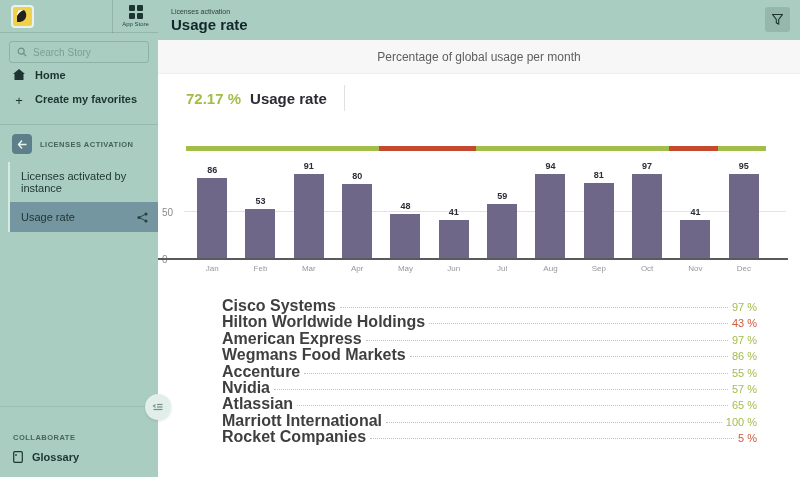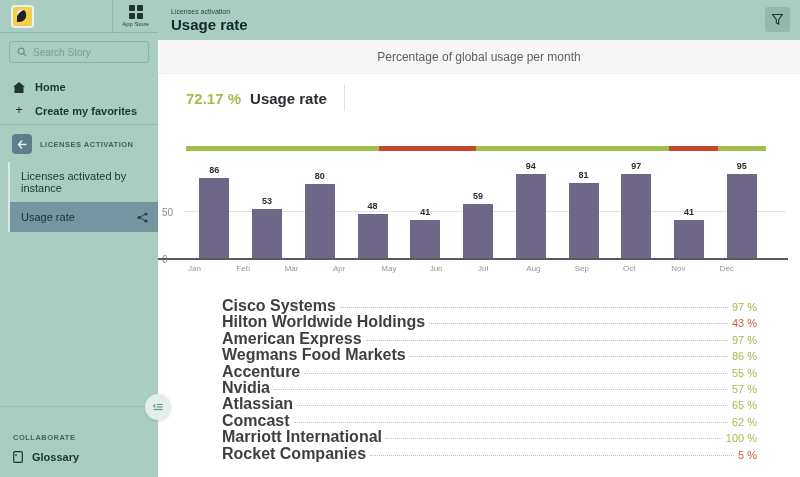--- a/index.html
+++ b/index.html
@@ -17,21 +17,21 @@
   .appstore{width:46px;height:33px;border-left:1px solid rgba(0,0,0,.12);display:flex;
     flex-direction:column;align-items:center;justify-content:center;gap:2px;cursor:pointer;}
   .grid-icon{display:grid;grid-template-columns:6px 6px;grid-template-rows:6px 6px;gap:2px;}
   .grid-icon div{background:#1f3531;border-radius:1px;}
   .appstore-label{font-size:6px;color:#2a413c;}
 
   .search-box{margin:8px 9px 6px;height:22px;border:1px solid #8db3a7;border-radius:3px;
     display:flex;align-items:center;gap:6px;padding:0 7px;cursor:text;}
   .search-box span{font-size:10px;color:#7d9d95;}
 
-  .nav-item{height:24px;display:flex;align-items:flex-end;gap:10px;padding-left:13px;
+  .nav-item{height:24px;display:flex;align-items:flex-start;gap:10px;padding-left:13px;
     font-size:11px;font-weight:700;color:#1d3330;cursor:pointer;}
   .plus{font-size:13px;font-weight:400;color:#1d3330;width:12px;text-align:center;}
 
   .sb-divider{border-top:1px solid rgba(0,0,0,.10);margin-top:7px;}
 
   .section-header{display:flex;align-items:center;gap:8px;padding:9px 12px 8px;}
   .back-btn{width:20px;height:20px;border-radius:4px;background:#5d7f89;color:#e9f2ee;
     font-size:11px;display:flex;align-items:center;justify-content:center;cursor:pointer;}
   .section-label{font-size:7.5px;font-weight:700;letter-spacing:.5px;color:#44615c;}
 
@@ -85,21 +85,21 @@
   .gridline{position:absolute;left:-2px;width:602px;height:1px;background:#e3e3e3;bottom:47px;}
   .baseline{position:absolute;left:-28px;width:630px;height:2px;background:#5a5a5a;bottom:-1px;}
   .axis-label{position:absolute;font-size:10px;color:#8a8a8a;left:-24px;}
   .axis-label.t50{bottom:41px;}
   .axis-label.t0{bottom:-6px;}
   .bars{position:absolute;left:2px;bottom:0;width:580px;height:98px;display:flex;}
   .slot{flex:1;display:flex;flex-direction:column;justify-content:flex-end;align-items:center;}
   .val{font-size:9px;font-weight:700;color:#2d2d38;margin-bottom:3px;}
   .bar{width:30px;}
   .months{margin-left:2px;width:580px;display:flex;padding-top:5px;}
-  .month{flex:1;font-size:8px;color:#979797;}
+  .month{flex:1;text-align:center;font-size:8px;color:#979797;}
 
   .companies{margin-top:24px;margin-left:36px;width:535px;}
   .crow{display:flex;align-items:baseline;height:16.4px;cursor:default;}
   .cname{font-size:16px;color:#3f3f3f;white-space:nowrap;font-weight:bold;}
   .dots{flex:1;border-bottom:1px dotted #c2c2c2;margin:0 4px;position:relative;top:-3px;}
   .pct{font-size:11px;white-space:nowrap;}
 </style>
 </head>
 <body>
 
@@ -236,20 +236,24 @@
         <div class="axis-label t50">50</div>
         <div class="axis-label t0">0</div>
         <div class="bars">
             <div class="slot">
               <span class="val">86</span>
               <div class="bar" style="height: 80.84px; background: rgb(110, 103, 135);"></div>
             </div>
             <div class="slot">
               <span class="val">53</span>
               <div class="bar" style="height: 49.82px; background: rgb(110, 103, 135);"></div>
+            </div>
+            <div class="slot">
+              <span class="val">91</span>
+              <div class="bar" style="height: 85.54px; background: rgb(110, 103, 135);"></div>
             </div>
             <div class="slot">
               <span class="val">80</span>
               <div class="bar" style="height: 75.2px; background: rgb(110, 103, 135);"></div>
             </div>
             <div class="slot">
               <span class="val">48</span>
               <div class="bar" style="height: 45.12px; background: rgb(110, 103, 135);"></div>
             </div>
             <div class="slot">
@@ -329,25 +333,20 @@
           <span class="cname">Nvidia</span>
           <div class="dots"></div>
           <span class="pct" style="color: rgb(163, 189, 74);">57 %</span>
         </div>
         <div class="crow">
           <span class="cname">Atlassian</span>
           <div class="dots"></div>
           <span class="pct" style="color: rgb(163, 189, 74);">65 %</span>
         </div>
         <div class="crow">
-          <span class="cname">Comcast</span>
-          <div class="dots"></div>
-          <span class="pct" style="color: rgb(163, 189, 74);">62 %</span>
-        </div>
-        <div class="crow">
           <span class="cname">Marriott International</span>
           <div class="dots"></div>
           <span class="pct" style="color: rgb(163, 189, 74);">100 %</span>
         </div>
         <div class="crow">
           <span class="cname">Rocket Companies</span>
           <div class="dots"></div>
           <span class="pct" style="color: rgb(208, 89, 58);">5 %</span>
         </div>
       </div>

